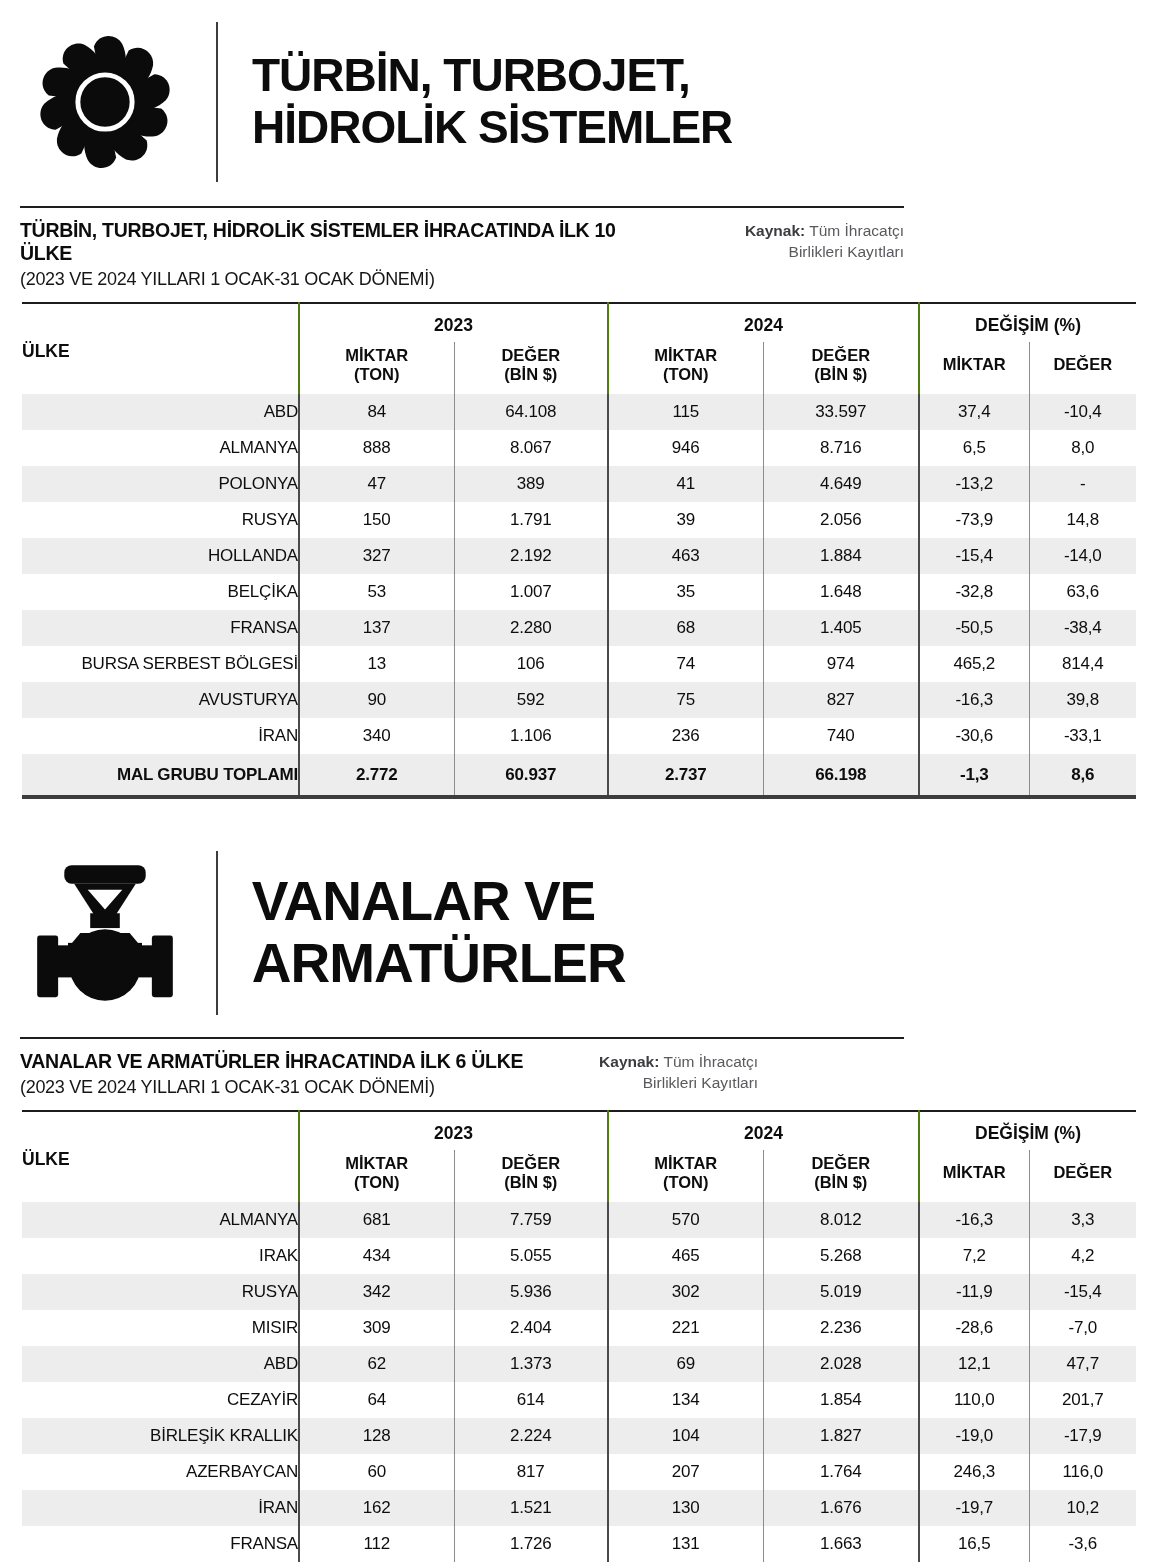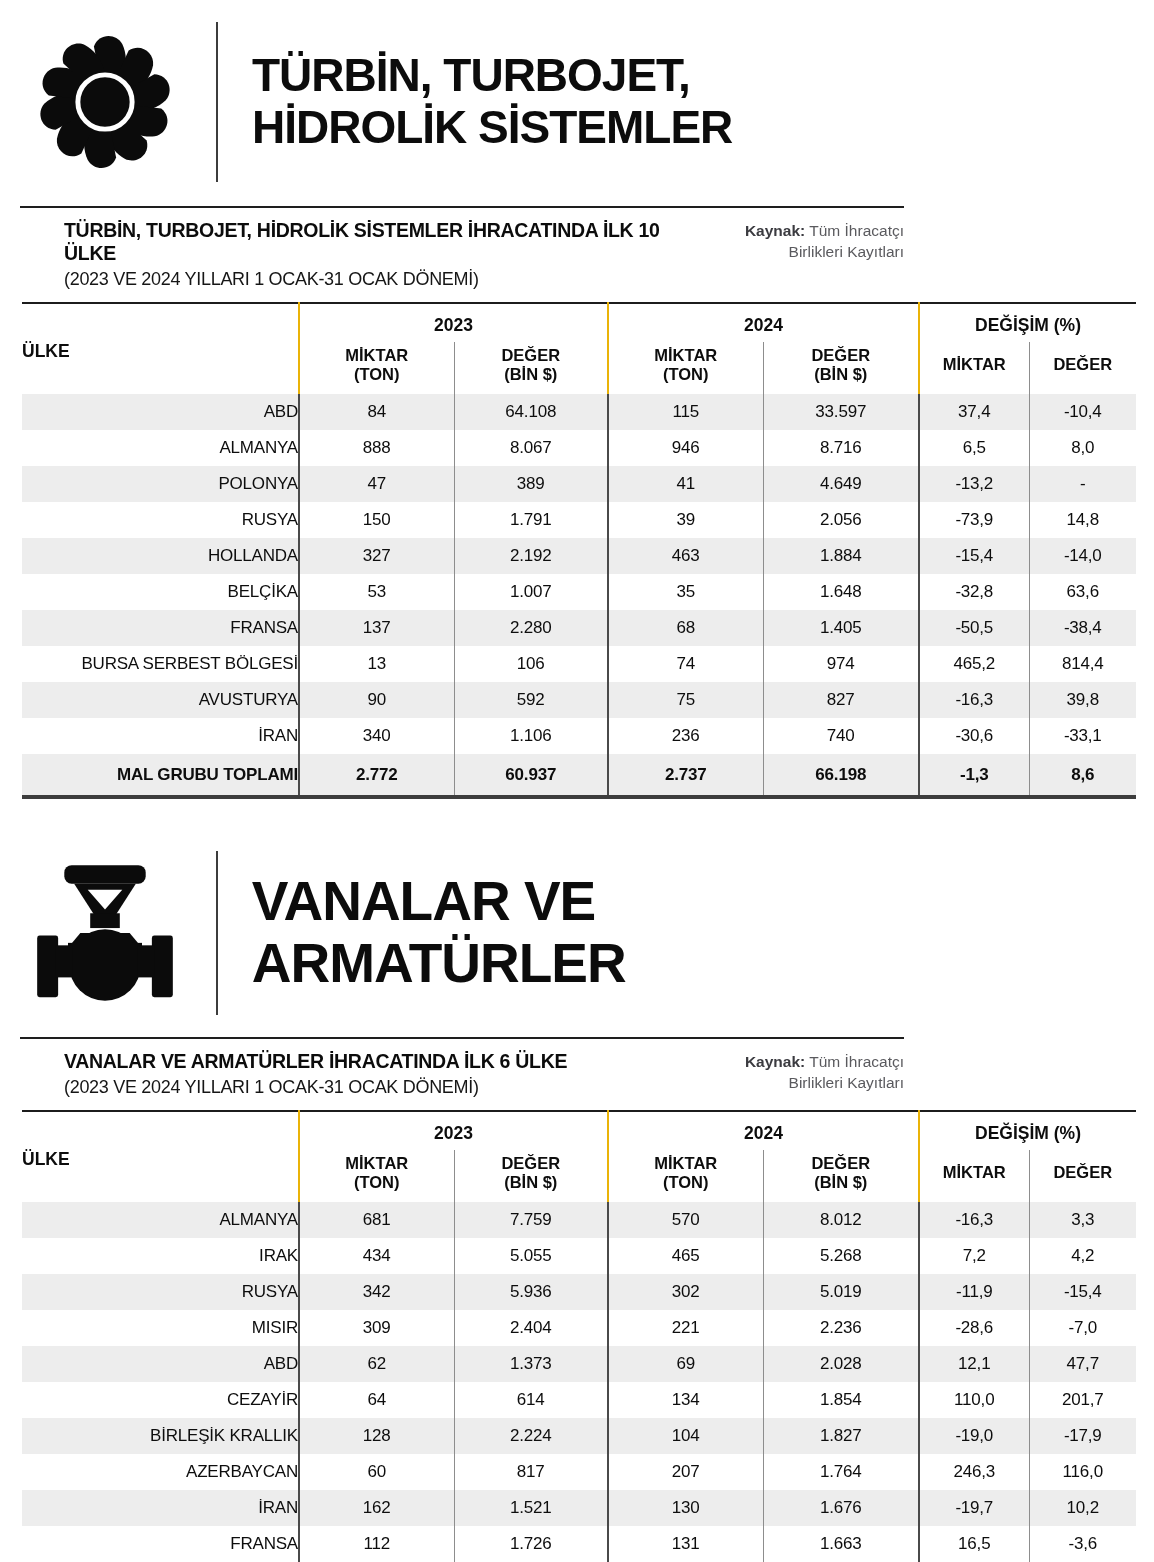--- a/index.html
+++ b/index.html
@@ -16,21 +16,21 @@
   .big-title{font-weight:bold;color:#0c0c0c;letter-spacing:-1px;line-height:1.12;margin:0;}
   .sec1 .big-title{font-size:46px;}
   .sec2 .big-title{font-size:55px;}
 
   
   .rule{height:2px;background:#1e1e1e;margin:0 18px 0 20px;}
   .rule1{margin-top:20px;}
   .rule2{margin-top:18px;}
 
   
-  .tbl-head{display:flex;justify-content:space-between;align-items:flex-start;padding:11px 18px 12px 20px;margin-left:44px;}
+  .tbl-head{display:flex;align-items:flex-start;padding:11px 18px 12px 20px;}
   .tbl-title{font-size:19.5px;font-weight:bold;letter-spacing:-0.3px;color:#0c0c0c;margin:0;}
   .tbl-subtitle{font-size:18px;color:#161616;margin:4px 0 0 0;letter-spacing:-0.3px;}
   .src{width:235px;text-align:right;font-size:15.5px;line-height:1.35;color:#5a5a5e;padding-top:2px;}
   .src b{color:#3b3b40;}
   .src .pre{white-space:pre-line;}
 
   
   table.data{border-collapse:collapse;table-layout:fixed;width:1114px;margin:0 18px 0 22px;
              border-top:2px solid #1c1c1c;border-bottom:4px solid #3d3d3d;}
   table.data th,table.data td{padding:0;font-family:"Liberation Sans",sans-serif;}
@@ -38,21 +38,21 @@
   tr.hrow1 th{height:34px;font-size:17.5px;padding-top:4px;}
   tr.hrow2 th{height:46px;font-size:16.5px;line-height:1.18;padding-bottom:6px;}
   th.th-country{text-align:left;padding-left:12px;font-size:17.5px;}
   .pre{white-space:pre-line;}
   tbody td{height:36px;font-size:17px;letter-spacing:-0.2px;text-align:center;color:#0d0d0d;}
   tbody td.c0{text-align:right;padding-left:4px;}
   tr.stripe td{background:#EDEDED;}
   tr.total-row td{background:#EDEDED;font-weight:bold;height:41px;}
   .c1,.c3,.c5{border-left:2px solid #4a4a4a;}
   .c2,.c4,.c6{border-left:1px solid #8d8d8d;}
-  th.gd{border-left:2px solid #eab308;}
+  th.gd{border-left:2px solid #4d7c0f;}
   th.gg{border-left:1px solid #8d8d8d;}
 </style>
 </head>
 <body>
 
 <div class="page">
 
   <div class="section-head sec1">
     <div class="icon-box">
       <svg viewBox="0 0 120 120" aria-hidden="true">

